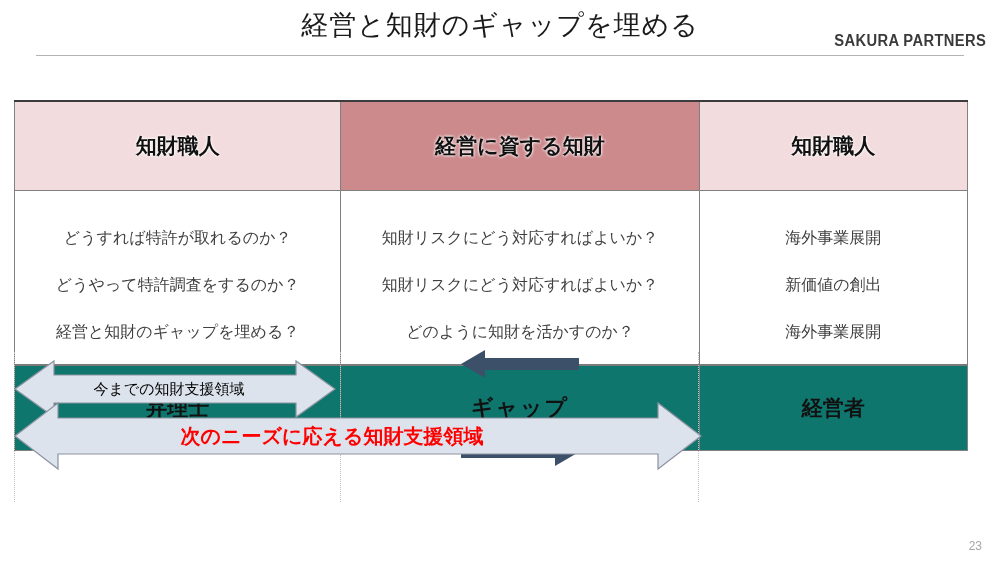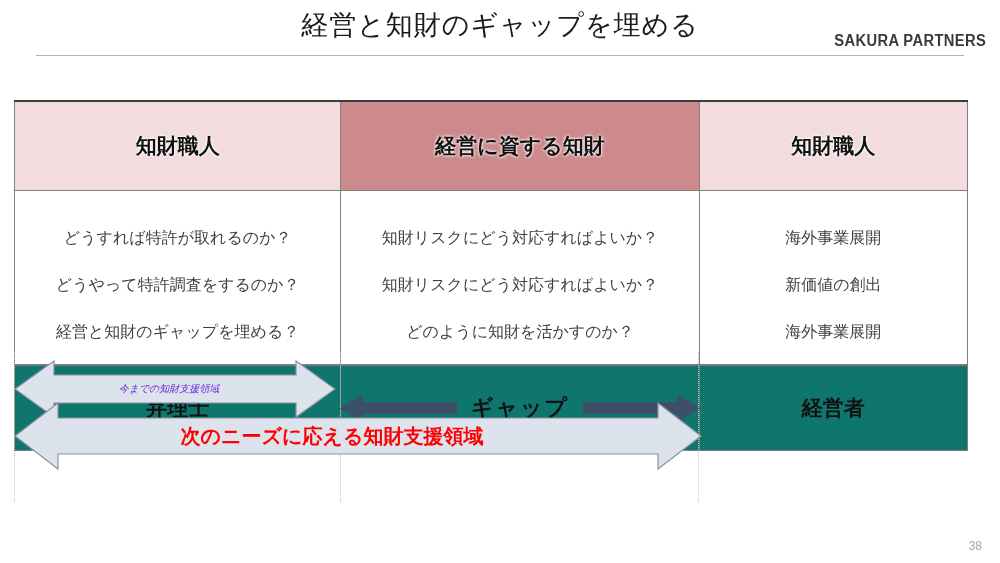--- a/index.html
+++ b/index.html
@@ -101,20 +101,21 @@
     background: #0f766e;
   }
 
   
   .gap-inner {
     display: flex;
     align-items: center;
     justify-content: center;
     gap: 14px;
     height: 52px;
+    flex-direction: column;
   }
   .gap-label {
     font-size: 22px;
     font-weight: bold;
     letter-spacing: 2px;
     color: #111111;
     white-space: nowrap;
   }
   .arrow-dark { flex: 0 0 auto; display: block; }
 
@@ -134,24 +135,23 @@
     top: 0;
     width: 100%;
     height: 100%;
     display: flex;
     align-items: center;
     justify-content: center;
     white-space: nowrap;
     pointer-events: none;
   }
   #label-current {
-    font-size: 10px;
-    color: #6d28d9;
+    font-size: 15px;
+    color: #000000;
     transform: translateX(-6px);
-    font-style: italic;
   }
   #label-next {
     font-size: 20px;
     font-weight: bold;
     color: #ff0000;
     transform: translateX(-26px);
   }
 
   
   .guide {
@@ -239,13 +239,13 @@
   <div class="banner-label" id="label-current">今までの知財支援領域</div>
 </div>
 
 <div class="banner" id="banner-next">
   <svg viewBox="0 0 688 72" preserveAspectRatio="none">
     <polygon points="1,36 44,3 44,18 644,18 644,3 687,36 644,69 644,54 44,54 44,69" fill="#dce3ec" stroke="#8b93a0" stroke-width="1.2"></polygon>
   </svg>
   <div class="banner-label" id="label-next">次のニーズに応える知財支援領域</div>
 </div>
 
-<div id="page-number">38</div>
+<div id="page-number">23</div>
 
 </body></html>

